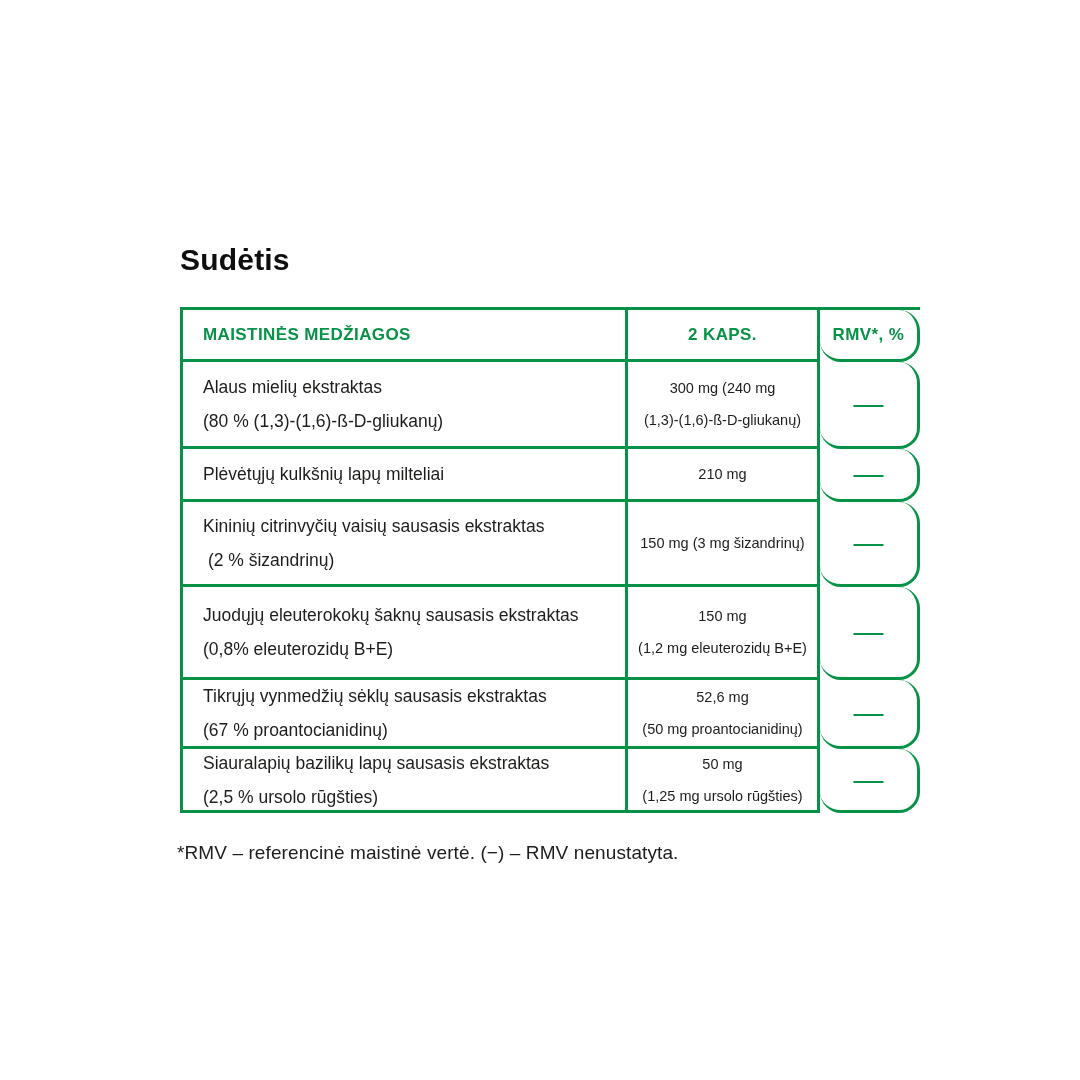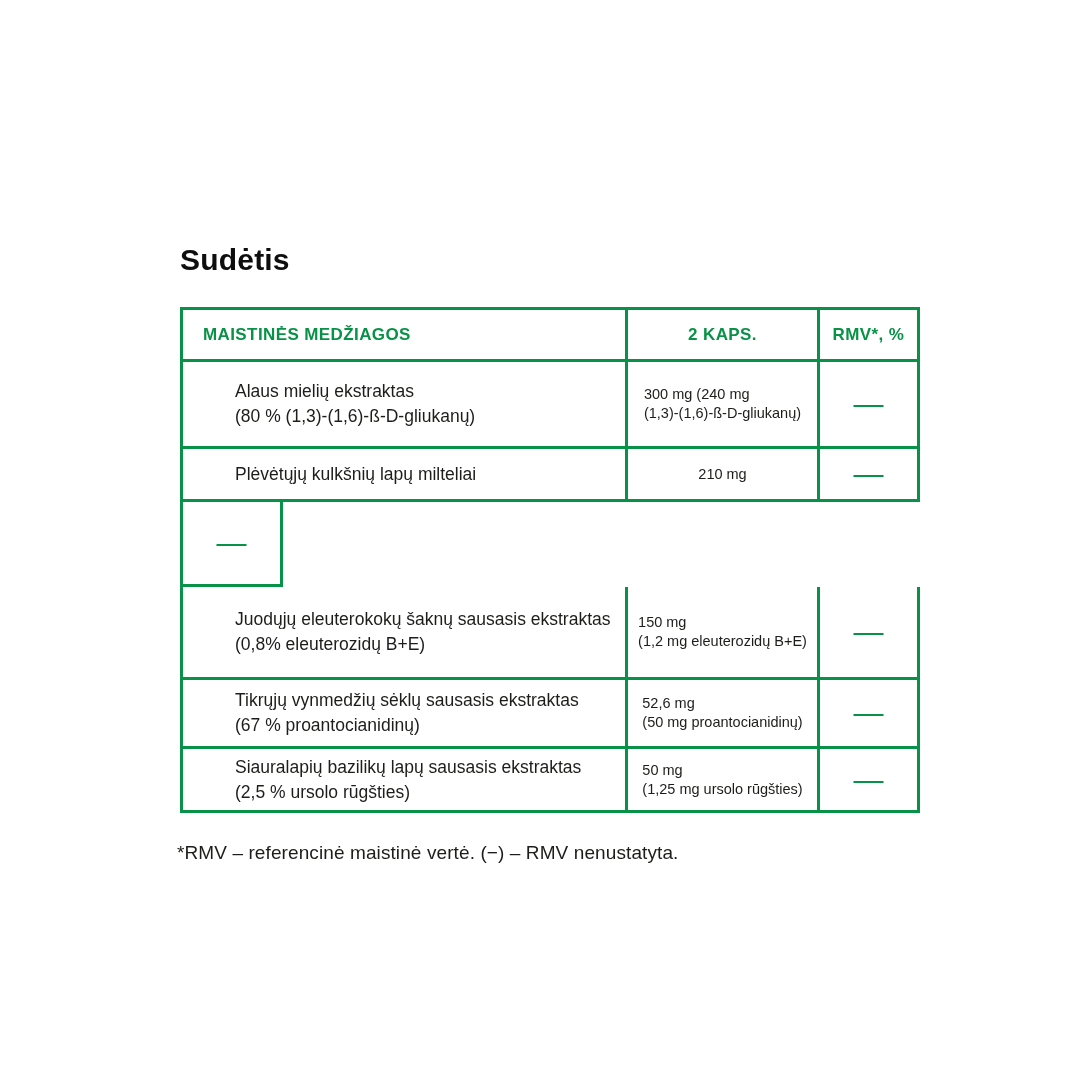--- a/index.html
+++ b/index.html
@@ -26,25 +26,25 @@
     border-left: 3px solid var(--green);
   }
   .row { display: flex; }
   .cell {
     border-right: 3px solid var(--green);
     border-bottom: 3px solid var(--green);
     display: flex; align-items: center;
     background: #ffffff;
   }
   .c1 { width: 445px; justify-content: flex-start; padding-left: 20px; padding-right: 13px; }
-  .c2 { width: 192px; justify-content: center; padding: 2px 3px; }
-  .c3 { width: 100px; justify-content: center; }
+  .c2 { width: 192px; justify-content: center; text-align: center; padding: 2px 3px; }
+  .c3 { width: 100px; justify-content: center; border-radius: 21px; }
   .th { color: var(--green); font-weight: bold; font-size: 17px; letter-spacing: 0.4px; }
-  .name { font-size: 17.5px; line-height: 25px; white-space: pre-wrap; color: var(--ink); margin-left: 32px; }
-  .amount { font-size: 14.5px; line-height: 19px; white-space: pre-wrap; color: var(--ink); }
+  .name { font-size: 17.5px; line-height: 34px; white-space: pre-wrap; color: var(--ink); }
+  .amount { font-size: 14.5px; line-height: 32px; white-space: pre-wrap; color: var(--ink); }
   .dash { color: var(--green); font-size: 30px; line-height: 10px; font-weight: normal; }
   .hh  .cell { height: 52px; }
   .rh1 .cell { height: 87px; }
   .rh2 .cell { height: 53px; }
   .rh3 .cell { height: 85px; }
   .rh4 .cell { height: 93px; }
   .rh5 .cell { height: 69px; }
   .rh6 .cell { height: 64px; }
   .footnote {
     position: absolute; left: 177px; top: 842px;
@@ -86,20 +86,27 @@
         </div>
       <div class="cell c2">
           <span class="amount">210 mg</span>
         </div>
       <div class="cell c3">
           <span class="dash">—</span>
         </div>
     </div>
 
     <div class="row rh3">
+      <div class="cell c1">
+          <span class="name">Kininių citrinvyčių vaisių sausasis ekstraktas
+ (2 % šizandrinų)</span>
+        </div>
+      <div class="cell c2">
+          <span class="amount">150 mg (3 mg šizandrinų)</span>
+        </div>
       <div class="cell c3">
           <span class="dash">—</span>
         </div>
     </div>
 
     <div class="row rh4">
       <div class="cell c1">
           <span class="name">Juodųjų eleuterokokų šaknų sausasis ekstraktas
 (0,8% eleuterozidų B+E)</span>
         </div>

